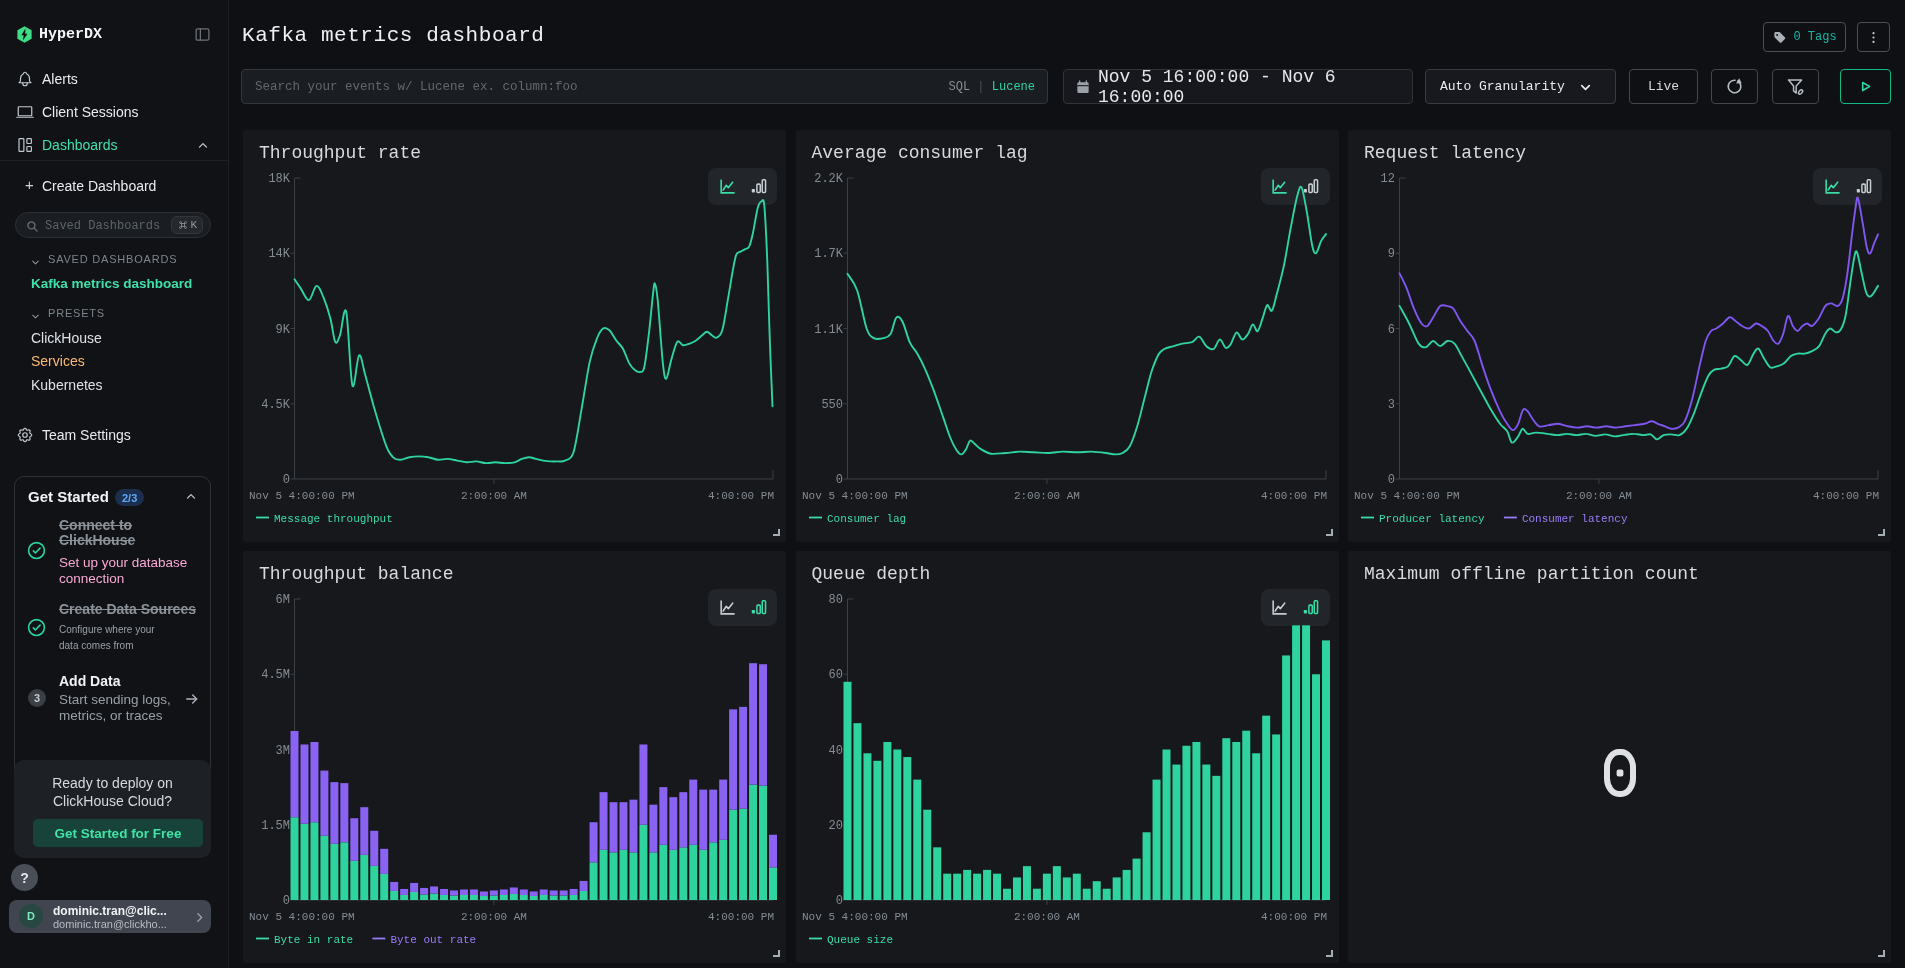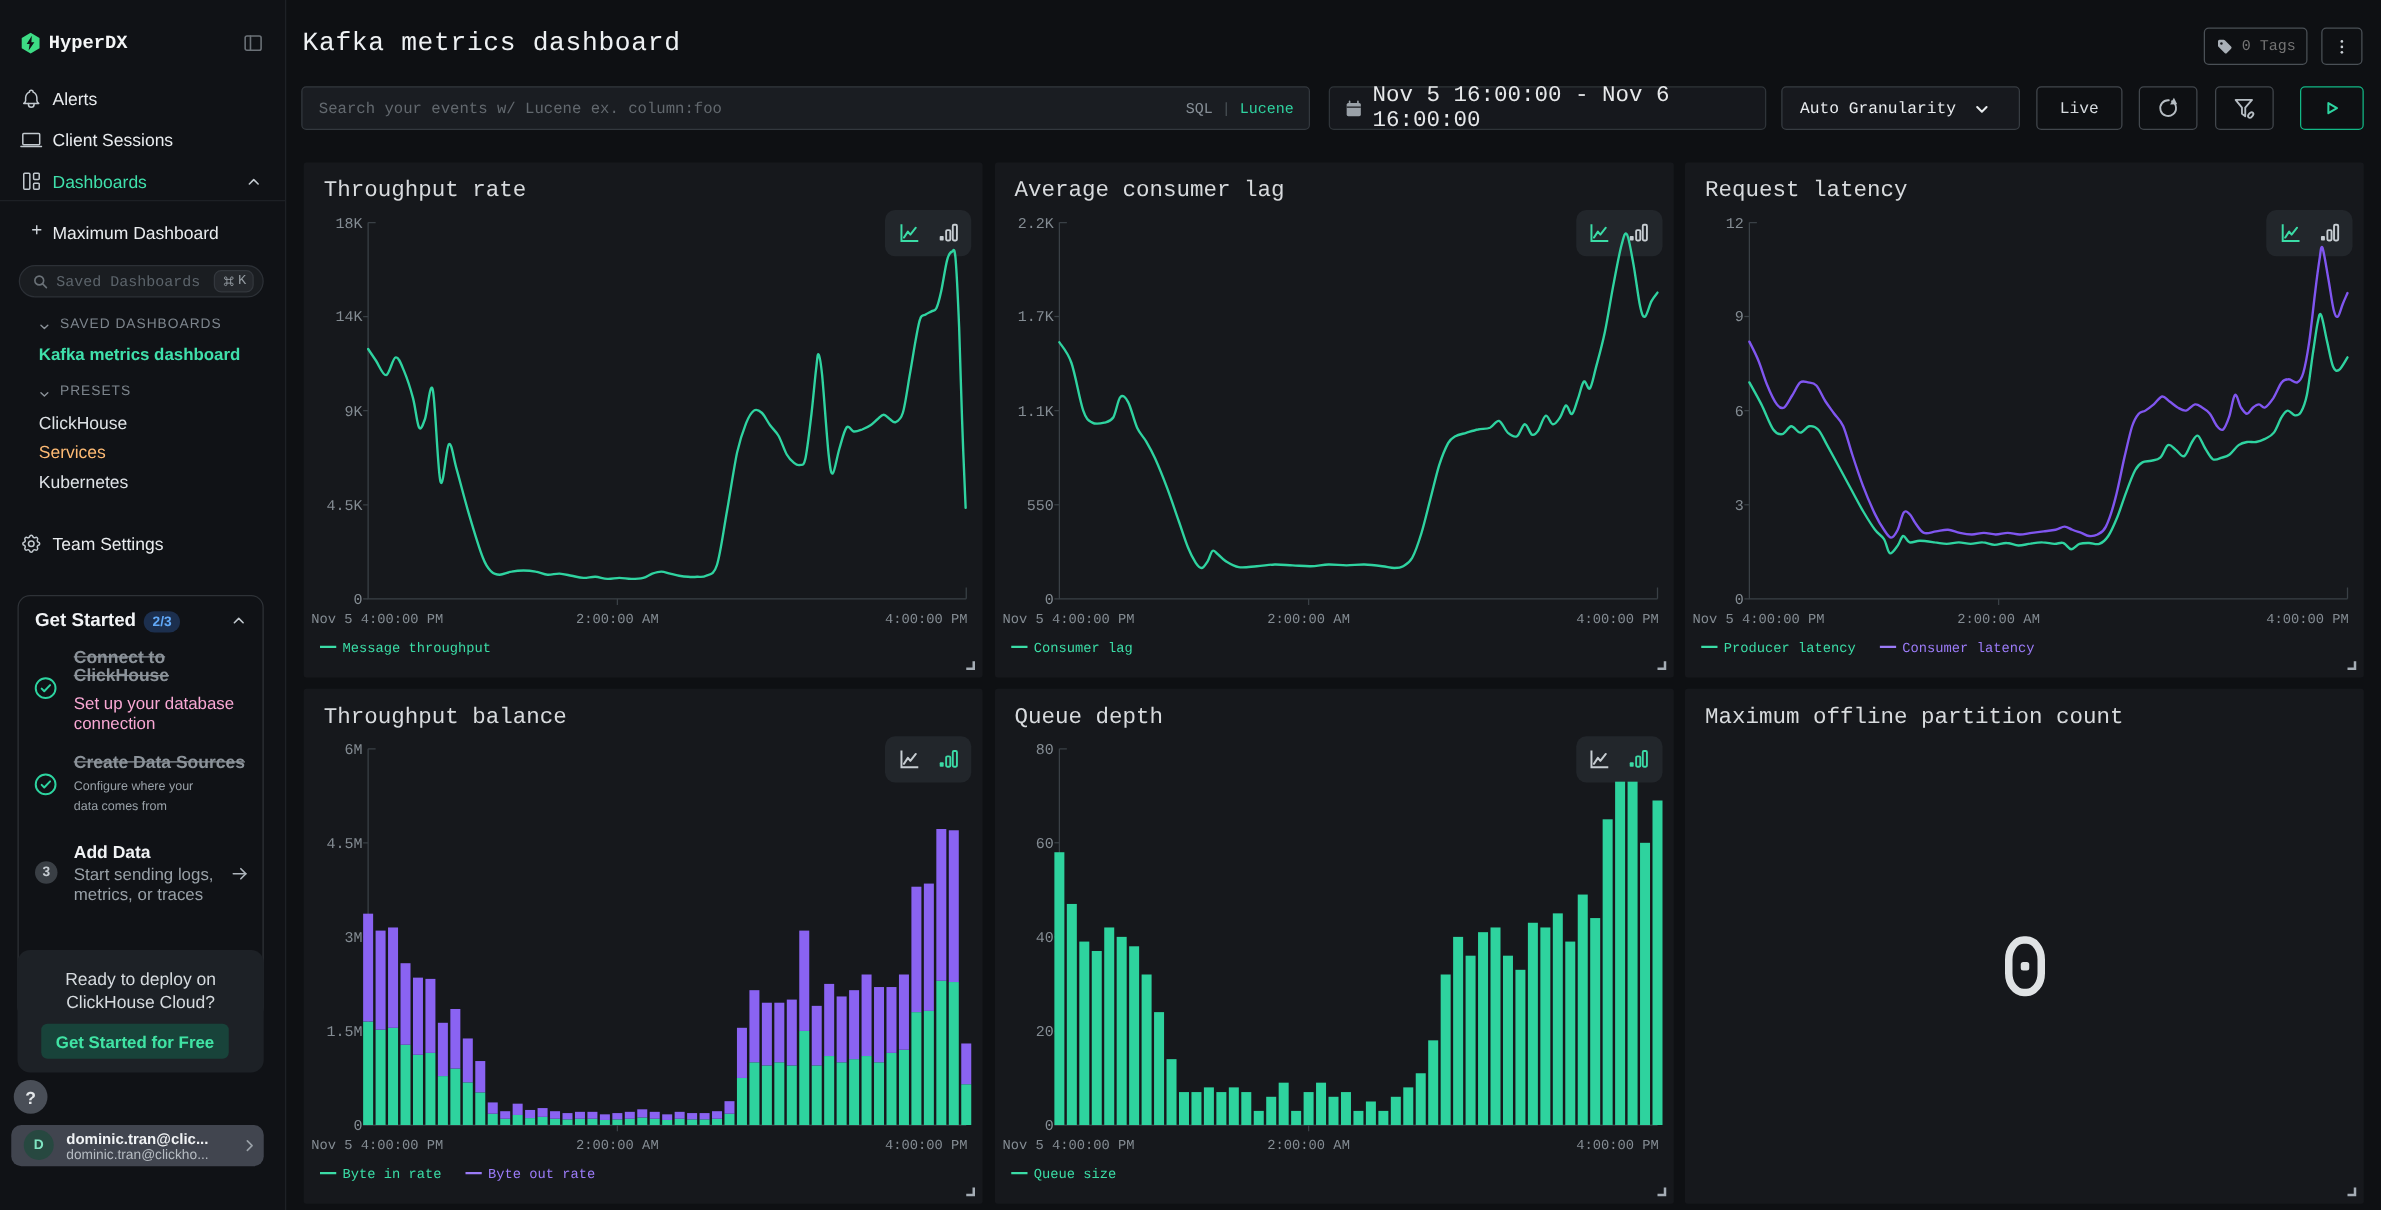--- a/index.html
+++ b/index.html
@@ -15,21 +15,21 @@
 .modes{position:absolute;right:9px;top:38px;width:69px;height:37px;background:#22262b;border-radius:8px;display:flex;align-items:center;justify-content:center;gap:12px}
 .mic{display:flex;align-items:center}
 .csvg{position:absolute;left:0;top:0}
 .rsz{position:absolute;right:5px;bottom:5px}
 .ylab{font-family:"Liberation Mono",monospace;font-size:12px;fill:#848c93}
 .xlab{font-family:"Liberation Mono",monospace;font-size:11px;fill:#848c93}
 .leg{font-family:"Liberation Mono",monospace;font-size:11px}
 .zero{position:absolute;left:251.5px;top:194px}
 
 #title{position:absolute;left:242px;top:24px;font-family:"Liberation Mono",monospace;font-weight:400;font-size:21px;color:#eef1f3;letter-spacing:0.55px}
-.btn{position:absolute;border:1px solid #4a5056;border-radius:4px;background:transparent;display:flex;align-items:center;justify-content:center;font-family:"Liberation Mono",monospace;color:#737373}
+.btn{position:absolute;border:1px solid #4a5056;border-radius:4px;background:transparent;display:flex;align-items:center;justify-content:center;font-family:"Liberation Mono",monospace;color:#14b8a6}
 
 .tbox{position:absolute;top:69px;height:35px;border-radius:4px;border:1px solid #33383e;background:#1a1d22;display:flex;align-items:center;font-family:"Liberation Mono",monospace;font-size:12.5px}
 </style></head>
 <body>
 
 <div id="side">
   <div style="position:absolute;left:15px;top:25px"><svg width="19" height="19" viewBox="0 0 24 24">
         <path d="M12 1.5l9 5.2v10.6l-9 5.2-9-5.2V6.7z" fill="#3ddc85"></path>
         <path d="M13.2 4.5L8 13h3l-1 6.5L15.8 11h-3z" fill="#101216"></path>
       </svg></div>
@@ -58,21 +58,21 @@
         <rect x="14.5" y="3.5" width="6" height="6.5" rx="1"></rect>
         <rect x="14.5" y="14" width="6" height="6.5" rx="1"></rect>
       </svg>
     </div>
     <div class="slabel" style="top:137px;color:#3fe0ab;font-weight:400">Dashboards</div>
   <div style="position:absolute;left:196px;top:139px"><svg width="14" height="14" viewBox="0 0 24 24" fill="none" stroke="#c2c9cf" stroke-width="2.2" stroke-linecap="round" stroke-linejoin="round">
         <path d="M6 14l6-6 6 6"></path>
       </svg></div>
   <div style="position:absolute;left:0;top:160px;width:228px;border-top:1px solid #1d2025"></div>
   <div style="position:absolute;left:25px;top:176px;font-size:15px;color:#ced4da">+</div>
-  <div style="position:absolute;left:42px;top:178px;font-size:14px;color:#e9ecef">Maximum Dashboard</div>
+  <div style="position:absolute;left:42px;top:178px;font-size:14px;color:#e9ecef">Create Dashboard</div>
   <div style="position:absolute;left:15px;top:212px;width:196px;height:26px;border:1px solid #2c3036;background:#1a1d21;border-radius:13px">
     <span style="position:absolute;left:10px;top:6px"><svg width="13" height="13" viewBox="0 0 24 24" fill="none" stroke="#6a7177" stroke-width="2.4" stroke-linecap="round">
           <circle cx="10" cy="10" r="6.5"></circle>
           <path d="M15 15l5.5 5.5"></path>
         </svg></span>
     <span class="mono" style="position:absolute;left:29px;top:6px;font-size:12px;color:#5c646b">Saved Dashboards</span>
     <span style="position:absolute;right:7px;top:3px;height:18px;padding:0 5px;background:#25282d;border:1px solid #33373d;border-radius:6px;display:flex;align-items:center;gap:1px">
         <svg width="12" height="12" viewBox="0 0 24 24" fill="none" stroke="#939aa1" stroke-width="1.5" stroke-linecap="round" stroke-linejoin="round">
           <path d="M7 9a2 2 0 1 1 2-2v10a2 2 0 1 1-2-2h10a2 2 0 1 1-2 2V7a2 2 0 1 1 2 2H7"></path>
         </svg>
@@ -121,21 +121,21 @@
     <div style="position:absolute;left:44px;top:196px;font-size:14px;font-weight:700;color:#f1f3f5">Add Data</div>
     <div style="position:absolute;left:44px;top:215px;font-size:13.5px;color:#98a0a7;line-height:16px">Start sending logs,<br>metrics, or traces</div>
     <div style="position:absolute;right:10px;top:214px"><svg width="16" height="16" viewBox="0 0 24 24" fill="none" stroke="#aeb5bc" stroke-width="2" stroke-linecap="round" stroke-linejoin="round">
           <path d="M4 12h15"></path>
           <path d="M13 6l6 6-6 6"></path>
         </svg></div>
   </div>
 
   <div style="position:absolute;left:14px;top:760px;width:197px;height:98px;background:#1d2126;border-radius:10px">
     <div style="position:absolute;left:0;top:14px;width:197px;text-align:center;font-size:14px;color:#d5dade;line-height:18px">Ready to deploy on<br>ClickHouse Cloud?</div>
-    <div style="position:absolute;left:19px;top:59px;width:150px;height:28px;background:#18433a;border-radius:5px;display:flex;align-items:center;justify-content:center;font-size:13.5px;font-weight:700;color:#40e3a4">Get Started for Free</div>
+    <div style="position:absolute;left:19px;top:59px;width:170px;height:28px;background:#18433a;border-radius:5px;display:flex;align-items:center;justify-content:center;font-size:13.5px;font-weight:700;color:#40e3a4">Get Started for Free</div>
   </div>
 
   <div style="position:absolute;left:11px;top:864px;width:27px;height:27px;border-radius:50%;background:#494e57;color:#e3e6e9;font-size:14px;font-weight:700;display:flex;align-items:center;justify-content:center">?</div>
 
   <div style="position:absolute;left:9px;top:900px;width:202px;height:33px;background:#41454f;border-radius:8px">
     <div style="position:absolute;left:10px;top:4px;width:24px;height:24px;border-radius:50%;background:#274840;color:#7fe6c2;font-size:11px;font-weight:700;display:flex;align-items:center;justify-content:center">D</div>
     <div style="position:absolute;left:44px;top:4px;font-size:12px;font-weight:700;color:#f0f2f4">dominic.tran@clic...</div>
     <div style="position:absolute;left:44px;top:18px;font-size:11px;color:#b6bcc2">dominic.tran@clickho...</div>
     <div style="position:absolute;right:5px;top:10px"><svg width="13" height="13" viewBox="0 0 24 24" fill="none" stroke="#9aa1a8" stroke-width="2.4" stroke-linecap="round" stroke-linejoin="round">
           <path d="M9 5l7 7-7 7"></path>

